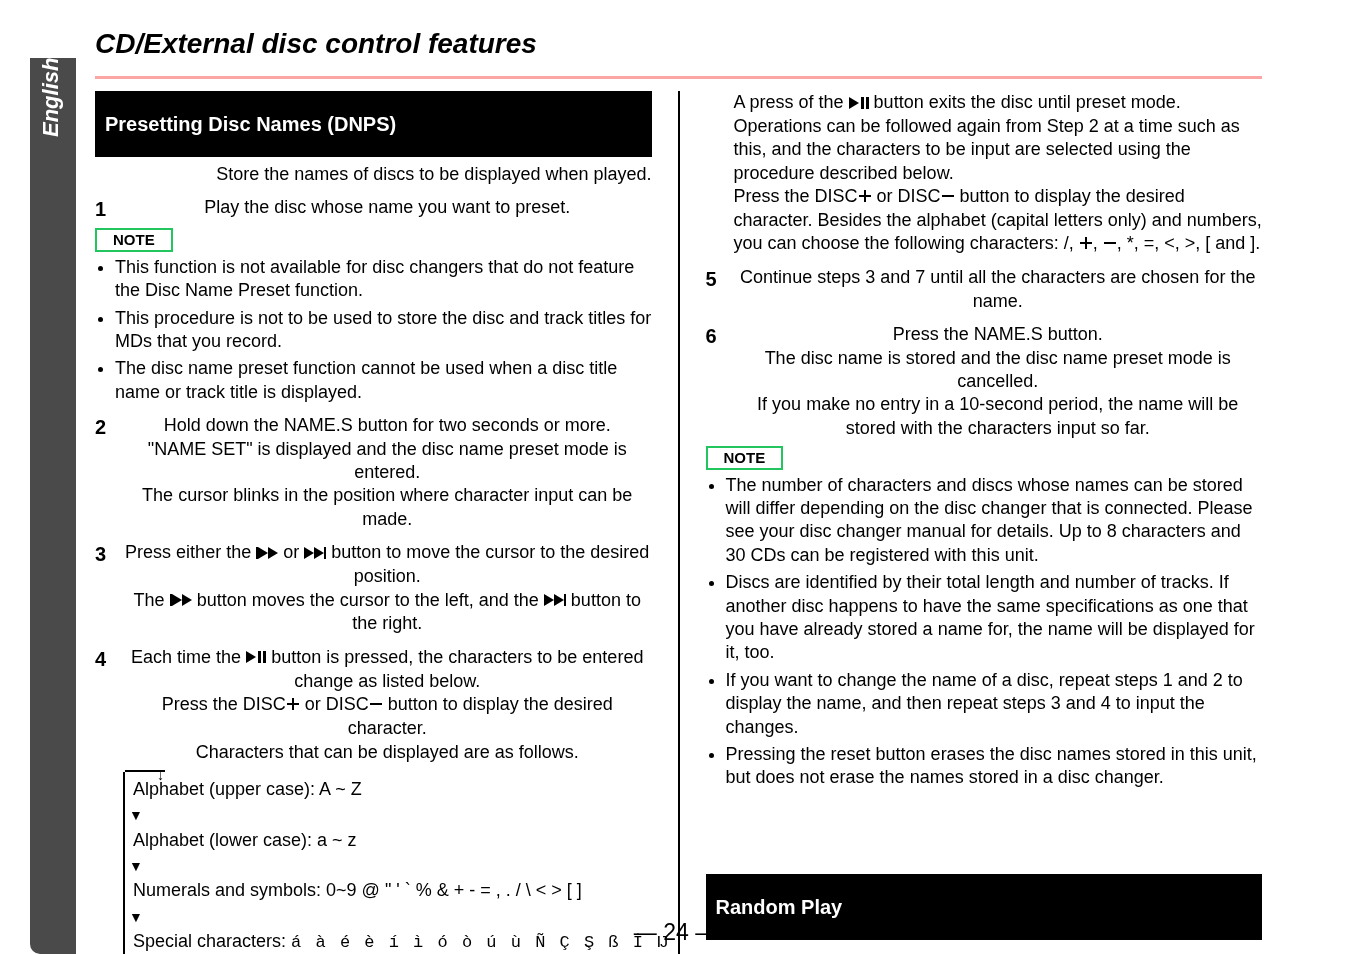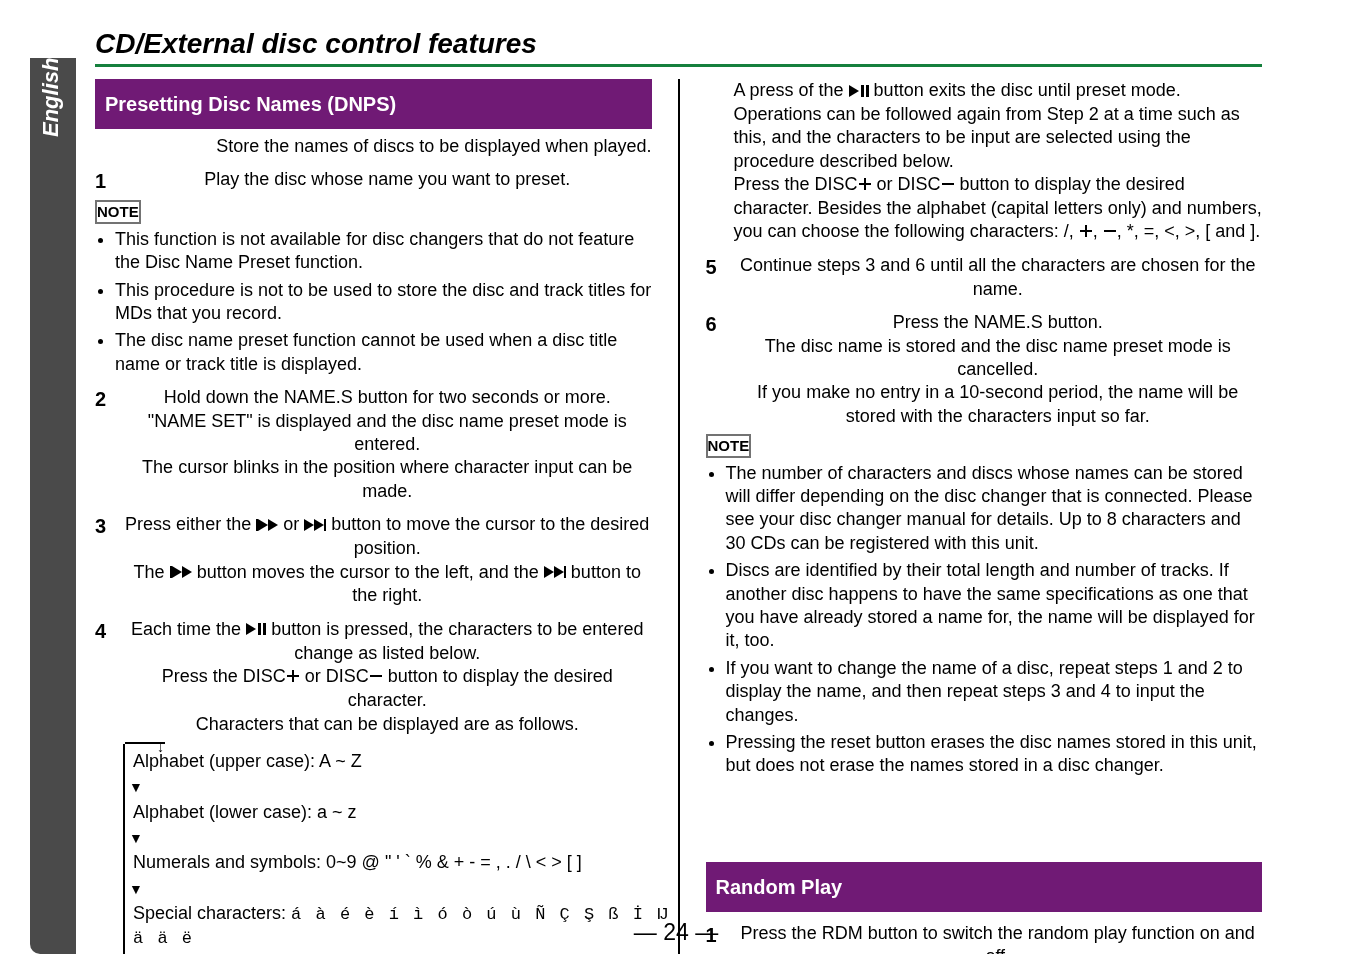--- a/index.html
+++ b/index.html
@@ -27,44 +27,44 @@
     font-size: 22px;
     text-align: right;
   }
   .content {
     margin-left: 50px;
   }
   .page-title {
     font-size: 28px;
     font-weight: bold;
     font-style: italic;
-    border-bottom: 3px solid #15803d;
-    padding-bottom: 4px;
+    border-bottom: 3px solid #fca5a5;
+    padding-bottom: 16px;
     margin-bottom: 12px;
   }
   .columns {
     display: flex;
     gap: 20px;
   }
   .col {
     flex: 1;
     min-width: 0;
     font-size: 18px;
     line-height: 1.3;
   }
   .sep {
     width: 2px;
     background: #000;
     margin: 0 6px;
   }
   .section-head {
-    background: #701a75;
+    background: #000000;
     color: #fff;
     font-weight: bold;
-    padding: 12px 10px;
+    padding: 20px 10px;
     font-size: 20px;
     margin-bottom: 6px;
   }
   .store-line {
     font-weight: 500;
     margin-bottom: 8px;
     font-size: 18px;
     text-align: right;
   }
   .step {
@@ -76,23 +76,23 @@
     font-weight: bold;
     font-size: 20px;
     min-width: 18px;
   }
   .step-body {
     flex: 1;
     text-align: center;
   }
   .note-box {
     display: inline-block;
-    border: 2px solid #737373;
-    font-weight: bold;
-    padding: 0 0;
+    border: 2px solid #22c55e;
+    font-weight: bold;
+    padding: 0 16px;
     font-size: 15px;
     margin: 6px 0 4px 0;
   }
   ul.bullets {
     list-style: disc;
     margin-left: 20px;
   }
   ul.bullets li { margin-bottom: 4px; }
   .char-block {
     border-left: 2px solid #000;
@@ -272,21 +272,21 @@
               <rect x="6" y="1" width="2" height="12"></rect>
               <rect x="1" y="6" width="12" height="2"></rect>
             </svg></span><span>, </span><span class="icon"><svg width="14" height="14" viewBox="0 0 14 14">
               <rect x="1" y="6" width="12" height="2"></rect>
             </svg></span><span>, *, =, &lt;, &gt;, [ and ].</span>
       </div>
 
       
       <div class="step">
         <div class="step-num">5</div>
-        <div class="step-body">Continue steps 3 and 6 until all the characters are chosen for the name.</div>
+        <div class="step-body">Continue steps 3 and 7 until all the characters are chosen for the name.</div>
       </div>
 
       
       <div class="step">
         <div class="step-num">6</div>
         <div class="step-body">
           <span>Press the NAME.S button.</span><br>
           <span>The disc name is stored and the disc name preset mode is cancelled.</span><br>
           <span>If you make no entry in a 10-second period, the name will be stored with the characters input so far.</span>
         </div>

